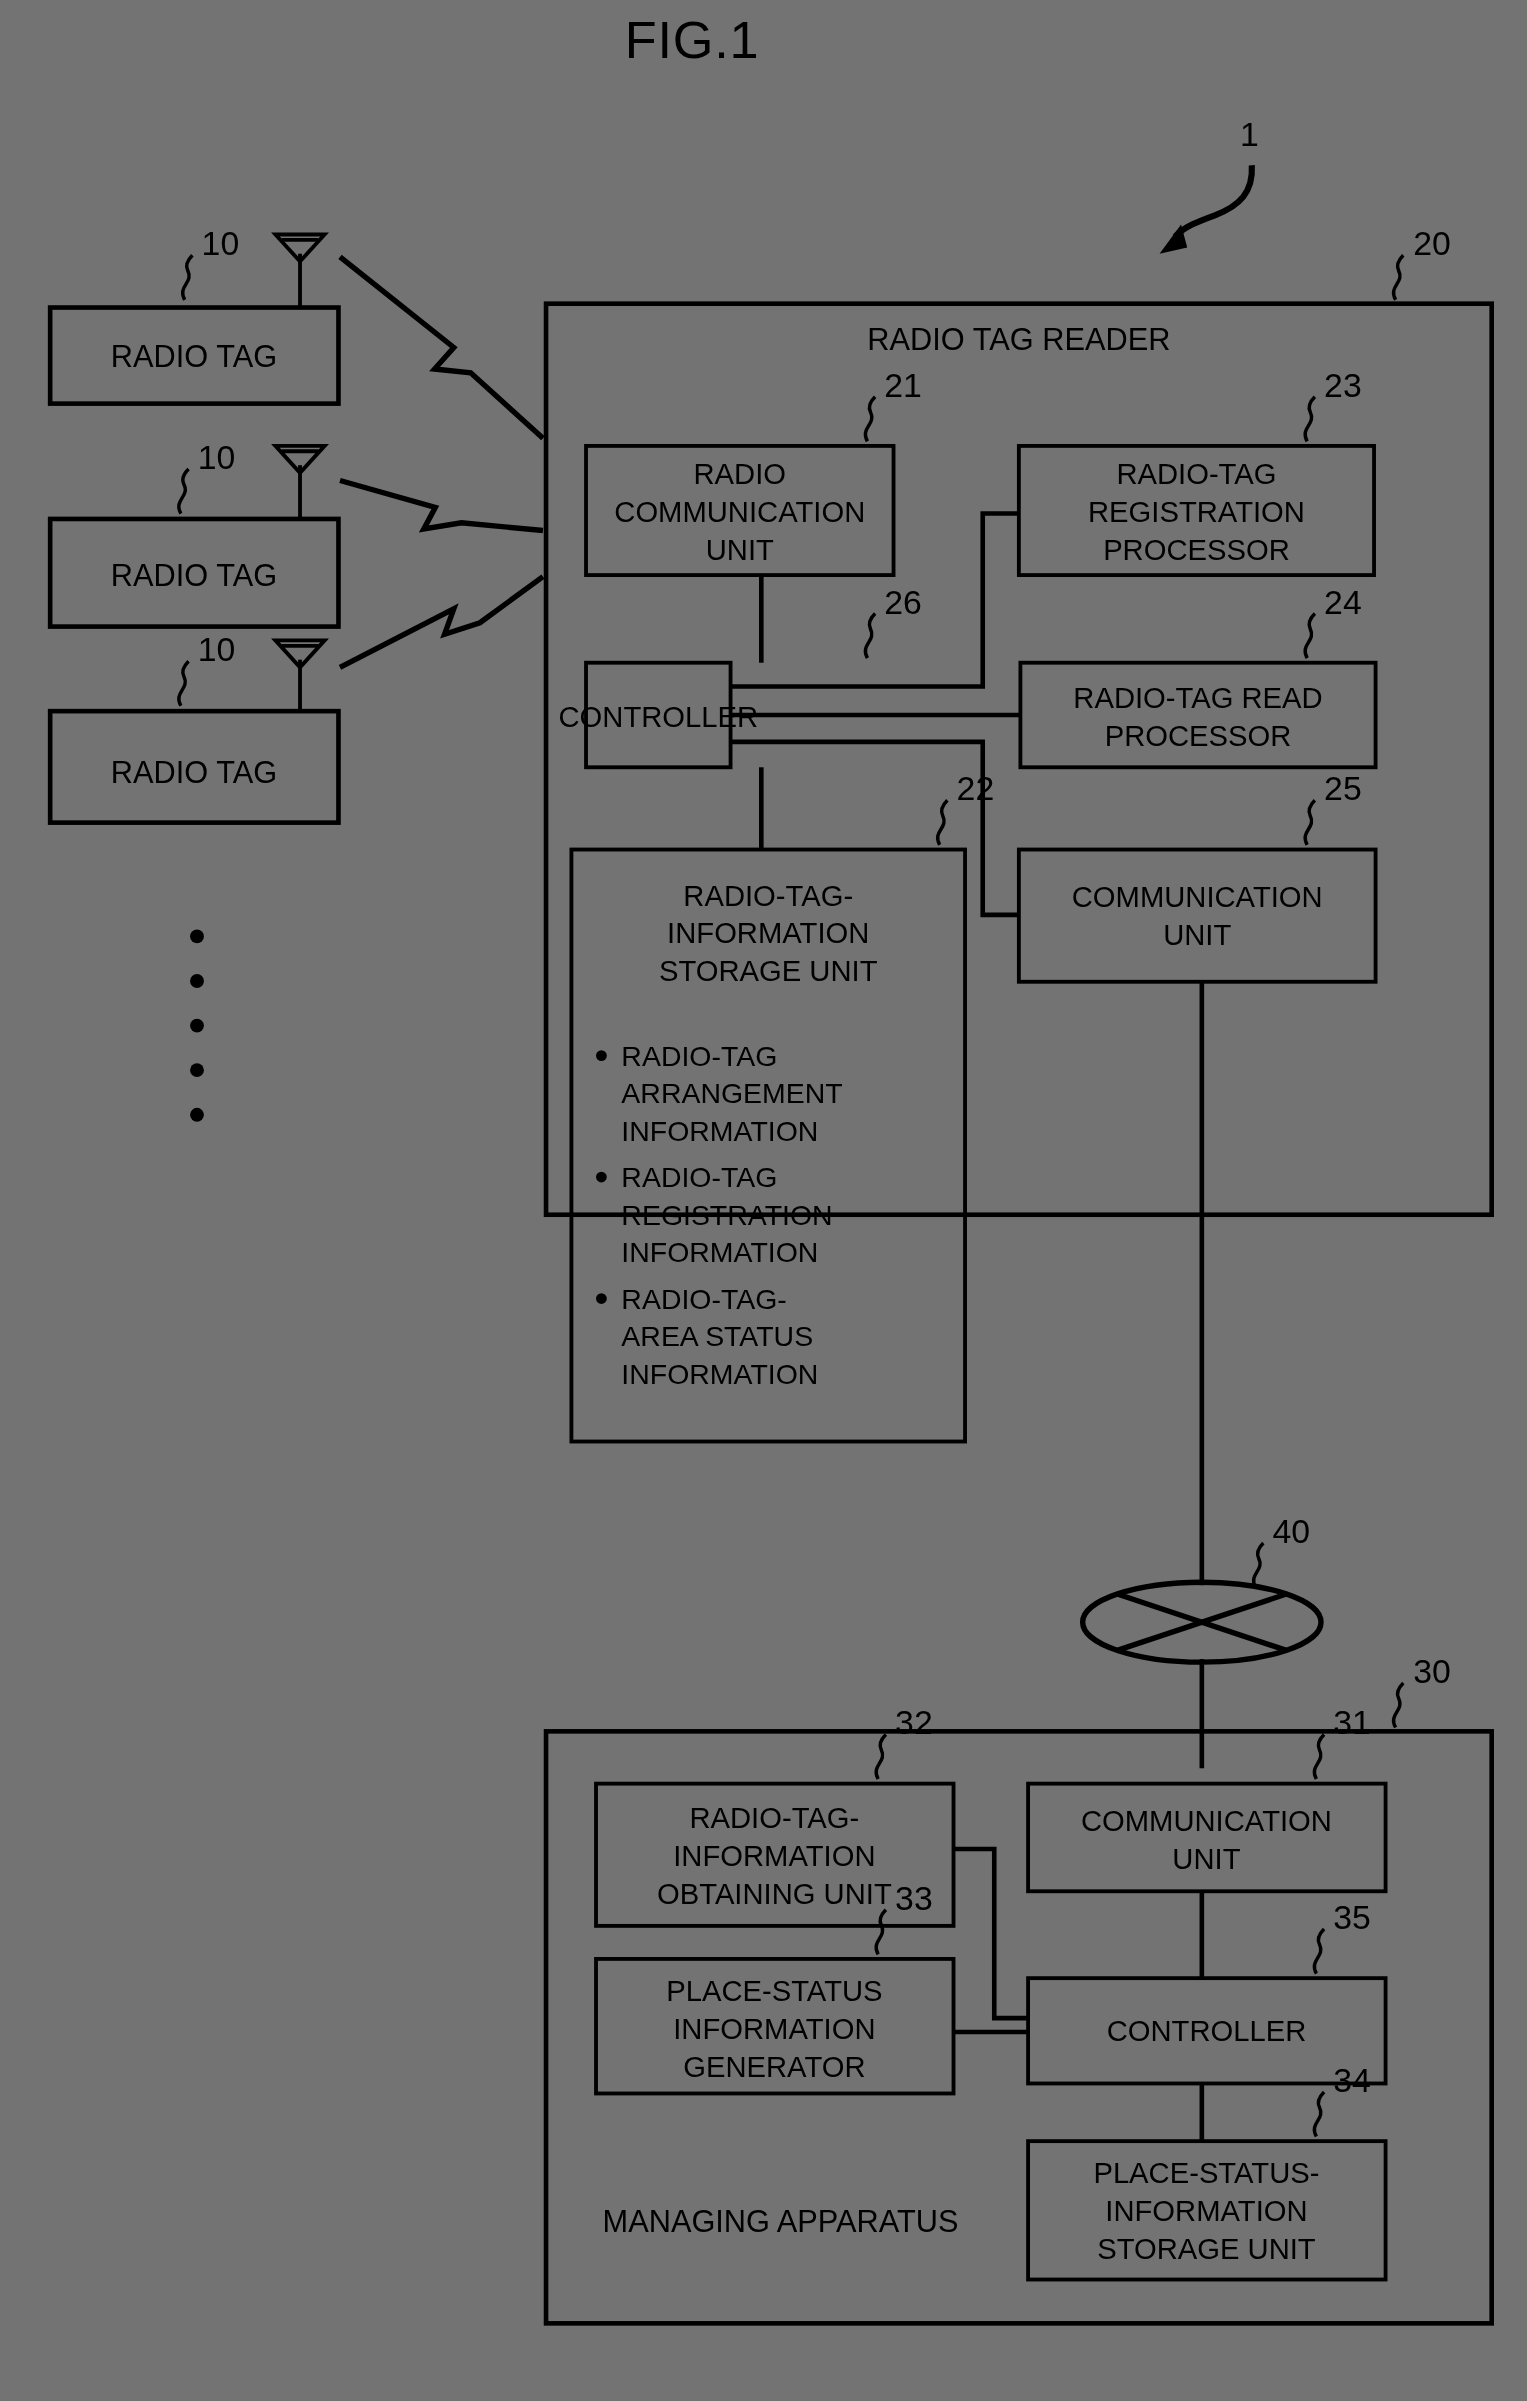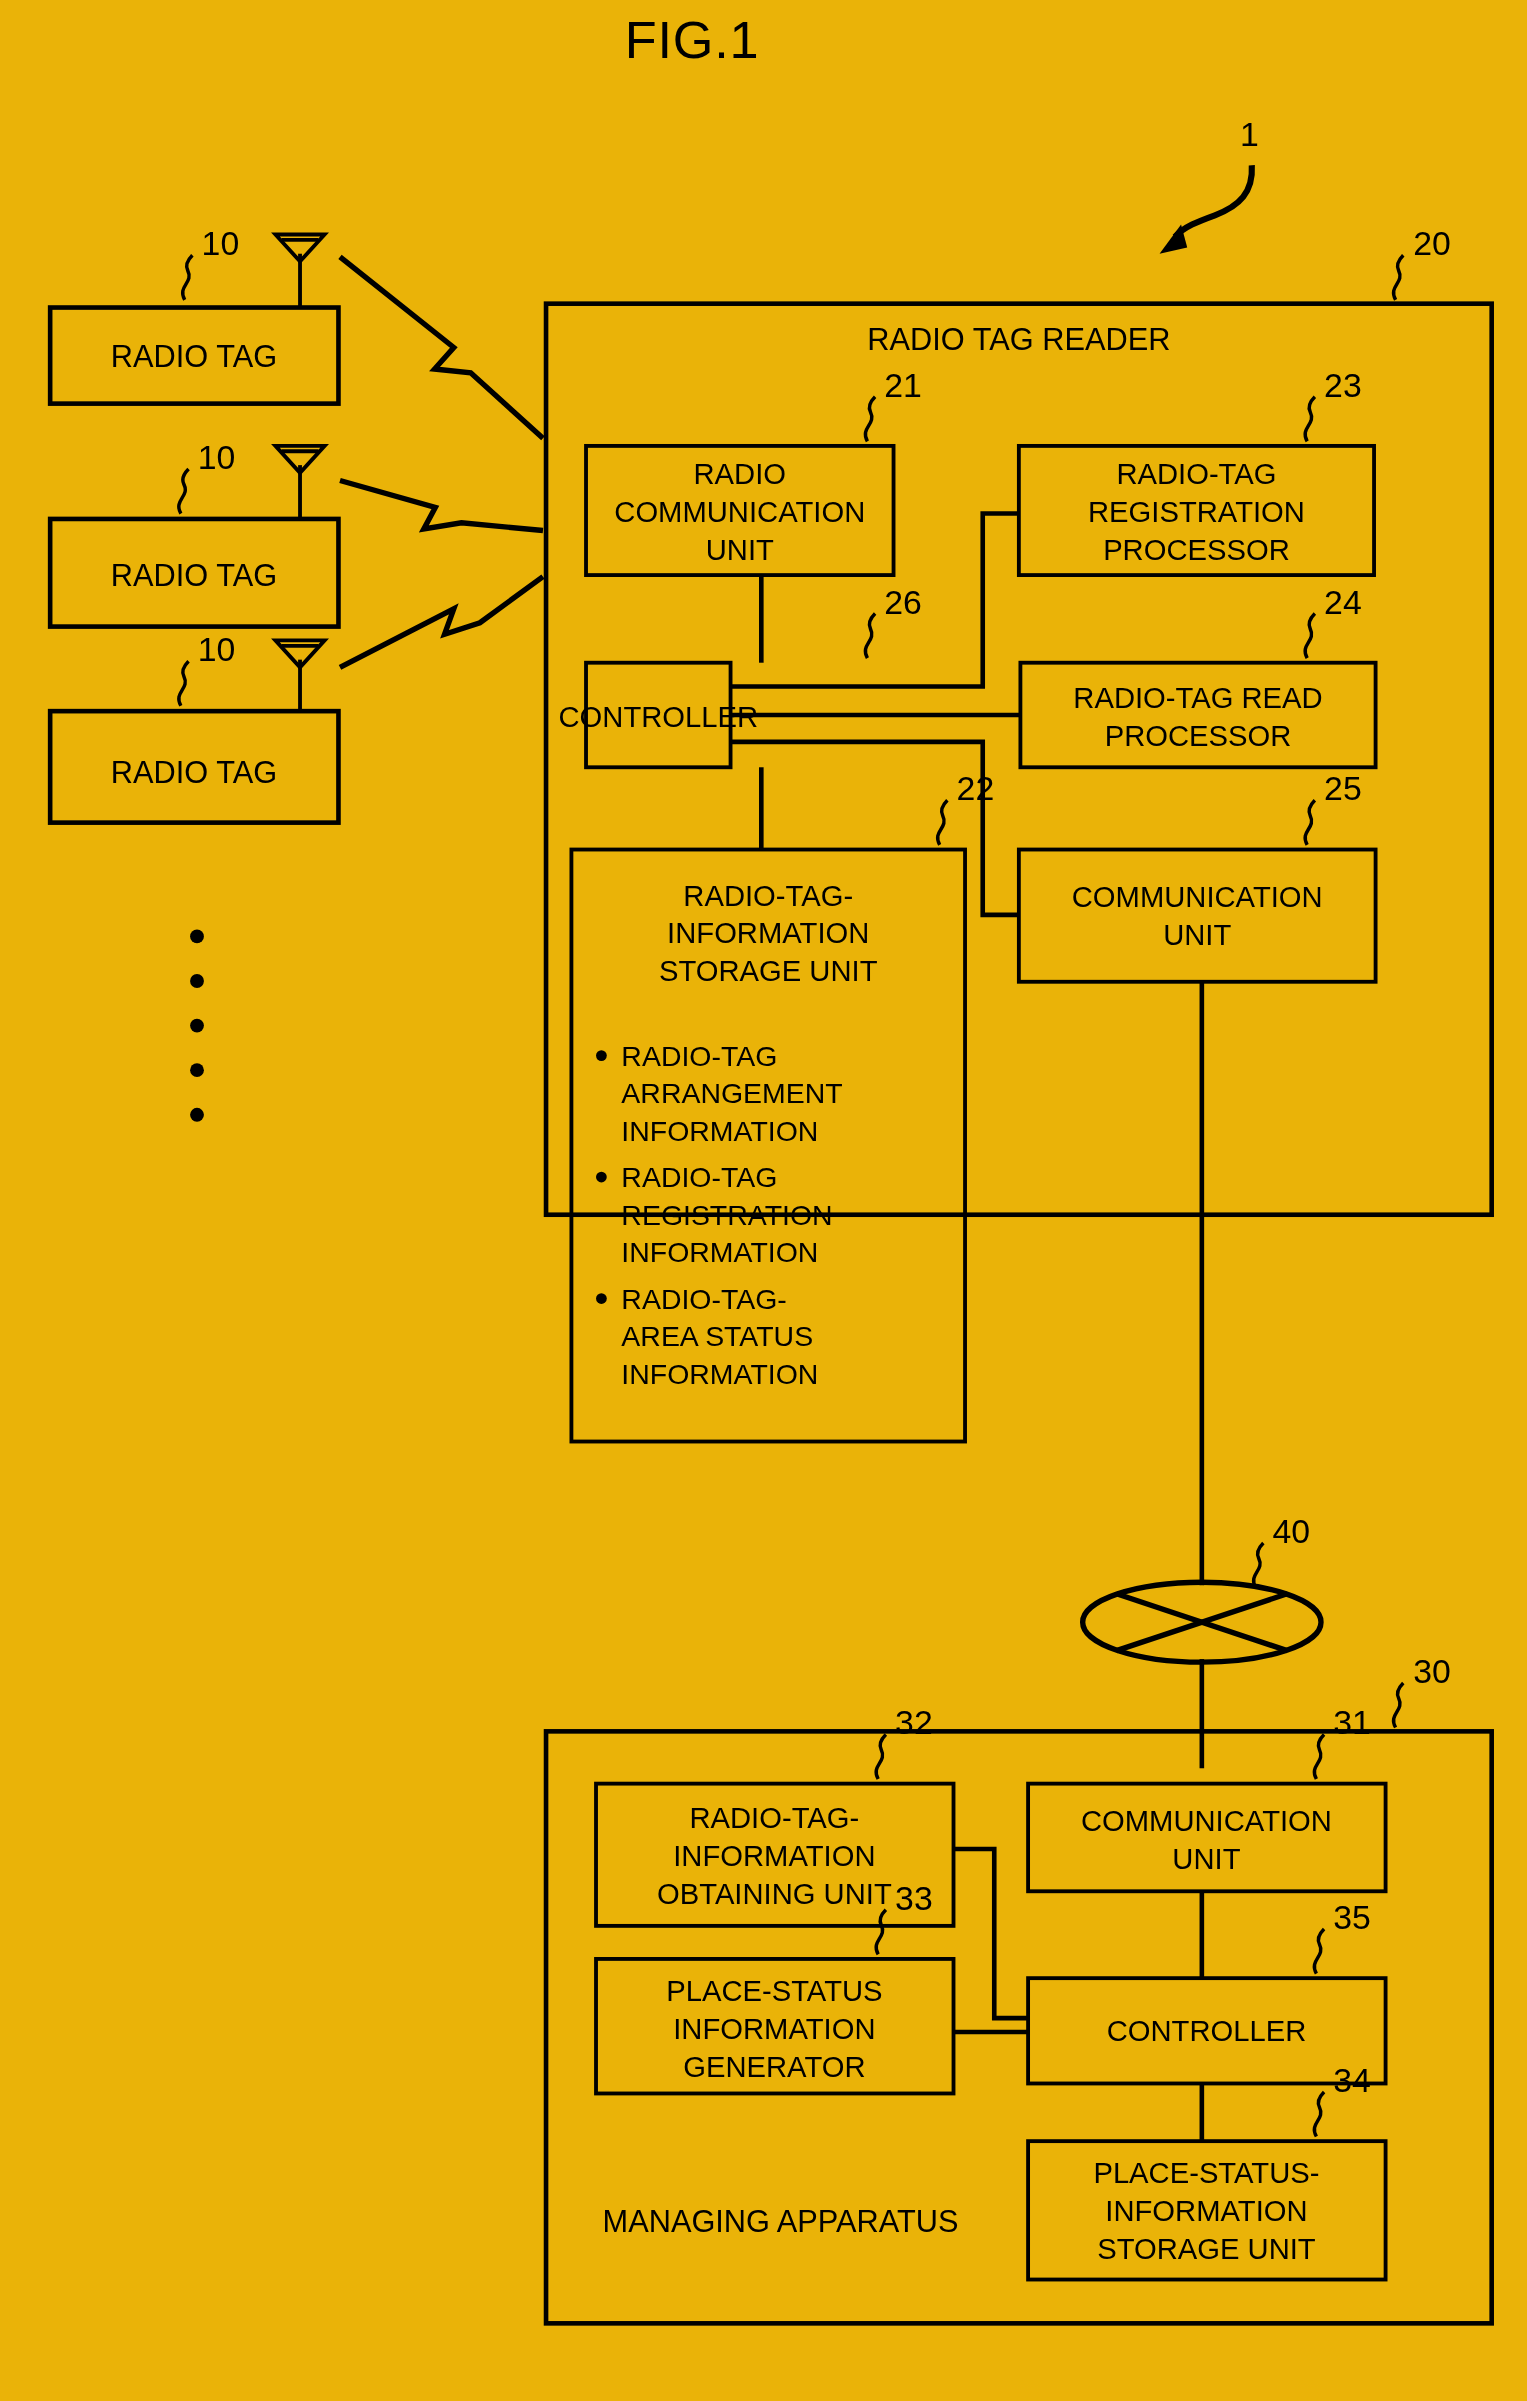--- a/index.html
+++ b/index.html
@@ -7,21 +7,21 @@
     padding: 0;
     background: #ffffff;
   }
   body {
     font-family: "Liberation Sans", sans-serif;
   }
   #figure-root {
     position: relative;
     width: 1528px;
     height: 2401px;
-    background: #eab308;
+    background: #737373;
     overflow: hidden;
   }
   svg#figure-svg {
     position: absolute;
     top: 0;
     left: 0;
     width: 1528px;
     height: 2401px;
   }
   svg text {

